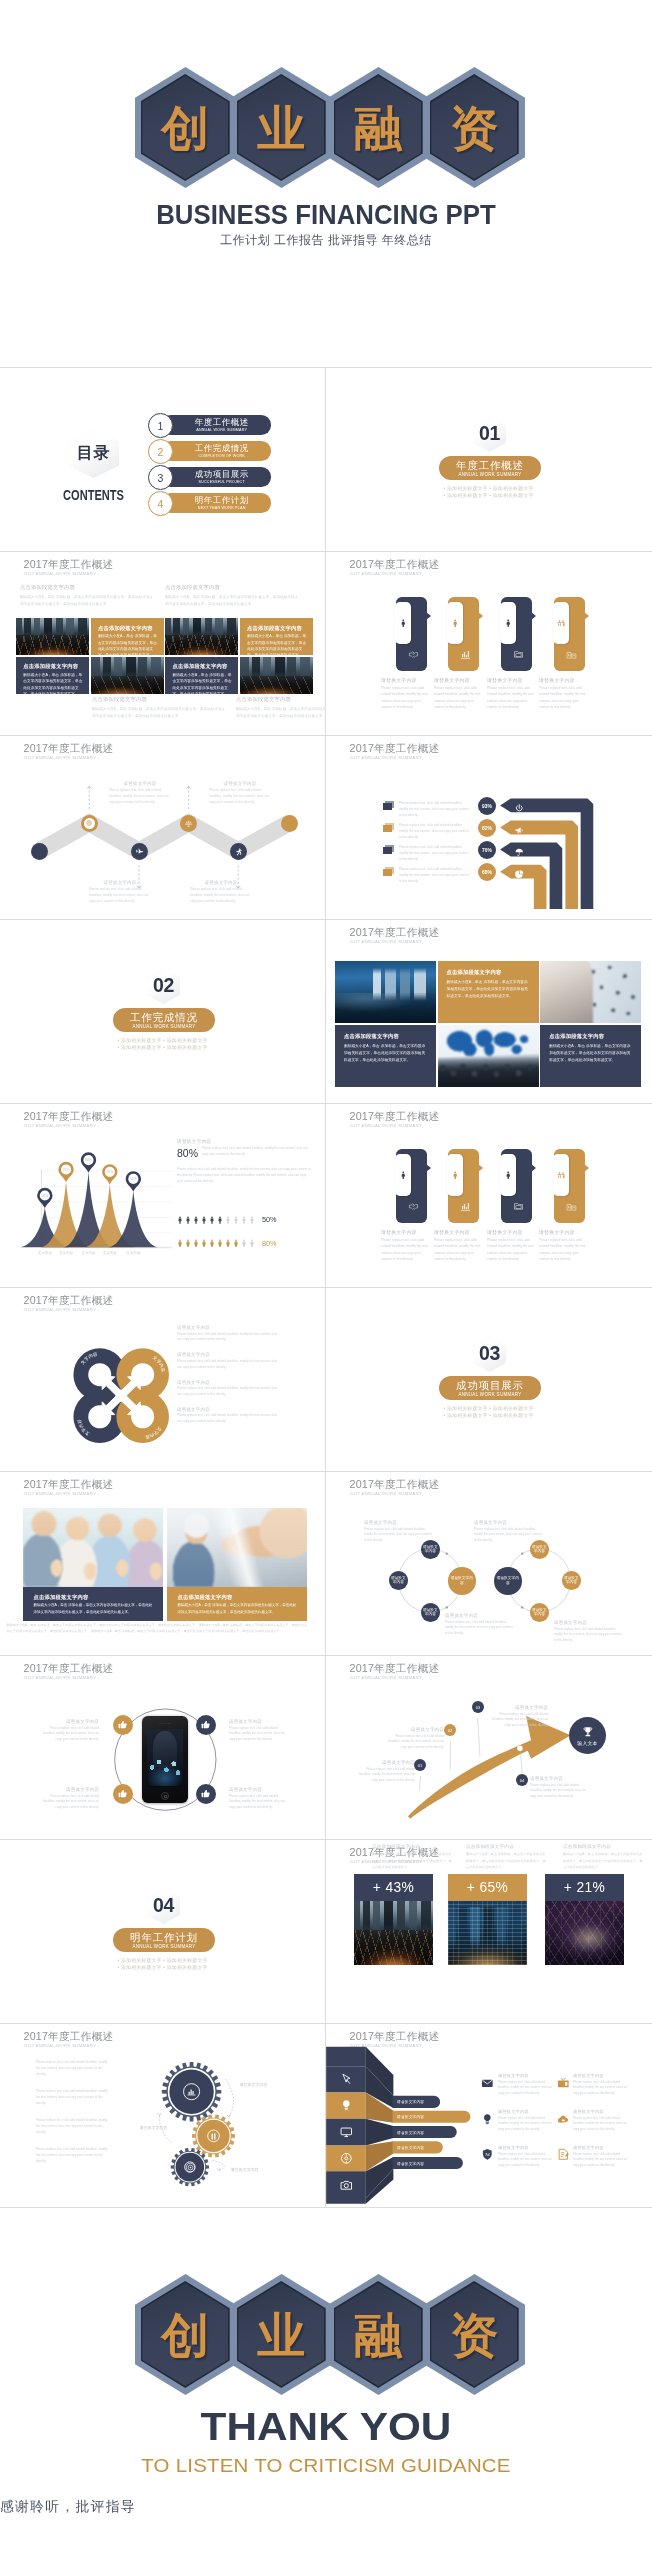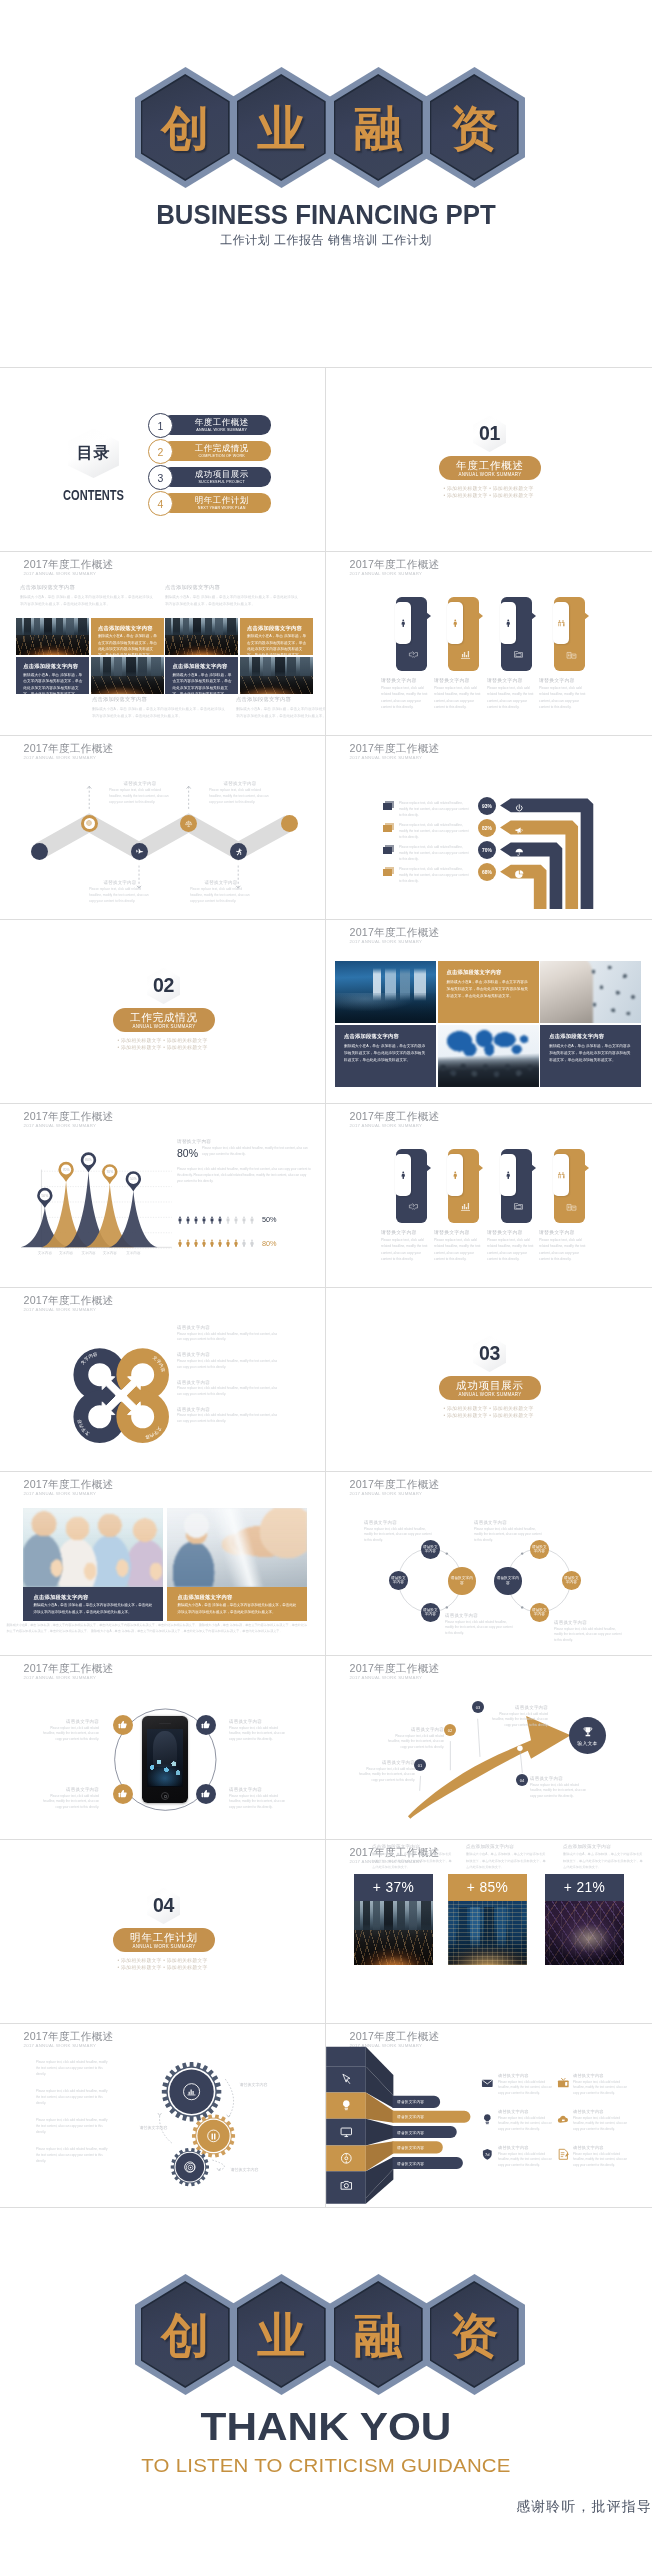--- a/index.html
+++ b/index.html
@@ -36,21 +36,21 @@
 
   .biz-title{position:absolute;left:0;top:200px;width:652px;text-align:center;
              font-size:27px;font-weight:700;color:#333c4f;letter-spacing:0;transform:scaleX(0.955);}
   .biz-sub{position:absolute;left:0;top:232px;width:652px;text-align:center;
            font-size:12px;color:#4c5567;letter-spacing:0.5px;}
 
   .ty-title{position:absolute;left:0;top:197px;width:652px;text-align:center;
             font-size:39px;font-weight:700;color:#333c4f;letter-spacing:0;transform:scaleX(1.085);}
   .ty-sub{position:absolute;left:0;top:247px;width:652px;text-align:center;
           font-size:18.7px;color:#c5903f;letter-spacing:0.2px;transform:scaleX(1.095);}
-  .ty-cn{position:absolute;left:0;top:290px;width:652px;text-align:right;
+  .ty-cn{position:absolute;left:0;top:290px;width:652px;text-align:left;
           font-size:13.8px;color:#4a5263;letter-spacing:1.3px;}
 
   
   .sec{position:absolute;left:0;top:0;width:325px;height:183px;}
   .sec-hex{position:absolute;left:147px;top:48px;width:33px;height:36px;
            background:linear-gradient(145deg,#fbfbfb 0%,#ffffff 35%,#e9eaec 100%);
            clip-path:polygon(50% 0%,100% 25.5%,100% 74.5%,50% 100%,0% 74.5%,0% 25.5%);
            filter:drop-shadow(0.8px 1.6px 1.6px rgba(120,125,135,.45));
            display:flex;align-items:center;justify-content:center;}
   .sec-hex span{font-size:19.5px;font-weight:700;color:#2d3547;line-height:1;letter-spacing:-0.4px;}
@@ -423,21 +423,21 @@
           </div>
       </div>
       <div class="hexo" style="left:424px;top:67px;">
         <div class="hexi"></div>
           <div class="hexi2">
             <span class="hexch">资</span>
           </div>
       </div>
     </div>
     <div class="biz-title">BUSINESS FINANCING PPT</div>
-    <div class="biz-sub">工作计划 工作报告 销售培训 工作计划</div>
+    <div class="biz-sub">工作计划 工作报告 批评指导 年终总结</div>
   </div>
 
   <div class="row">
     <div class="half left slide">
       <div class="toc-hex">
         <span>目录</span>
       </div>
       <div class="toc-en">CONTENTS</div>
       <div class="toc-list">
           <div class="toc-item" style="top: 0px;">
@@ -1155,29 +1155,29 @@
         <div class="sec-note">• 添加相关标题文字 • 添加相关标题文字</div>
         <div class="sec-note n2">• 添加相关标题文字 • 添加相关标题文字</div>
       </div>
     </div>
     <div class="half slide">
       <div class="sl-title">2017年度工作概述</div>
 
       <div class="sl-sub">2017 ANNUAL WORK SUMMARY</div>
       <div class="pcards">
           <div class="pcard" style="left: 28px;">
-            <div class="hd navy">+ 37%</div>
+            <div class="hd navy">+ 43%</div>
             <div class="img ph ph-city-highway-night"></div>
           </div>
           <div class="pcap" style="left: 46px;">
             <div class="t">点击添加段落文字内容</div>
             <div class="b">删除或大小在A，单击 添加标题，单击文字内容添加相关标题文字，单击此处添加文字内容添加相关标题文字，单击此处添加相关标题文字。</div>
           </div>
           <div class="pcard" style="left: 122px;">
-            <div class="hd orange">+ 85%</div>
+            <div class="hd orange">+ 65%</div>
             <div class="img ph ph-city-towers-night"></div>
           </div>
           <div class="pcap" style="left: 140px;">
             <div class="t">点击添加段落文字内容</div>
             <div class="b">删除或大小在A，单击 添加标题，单击文字内容添加相关标题文字，单击此处添加文字内容添加相关标题文字，单击此处添加相关标题文字。</div>
           </div>
           <div class="pcard" style="left: 219px;">
             <div class="hd navy">+ 21%</div>
             <div class="img ph ph-light-trails-night"></div>
           </div>

